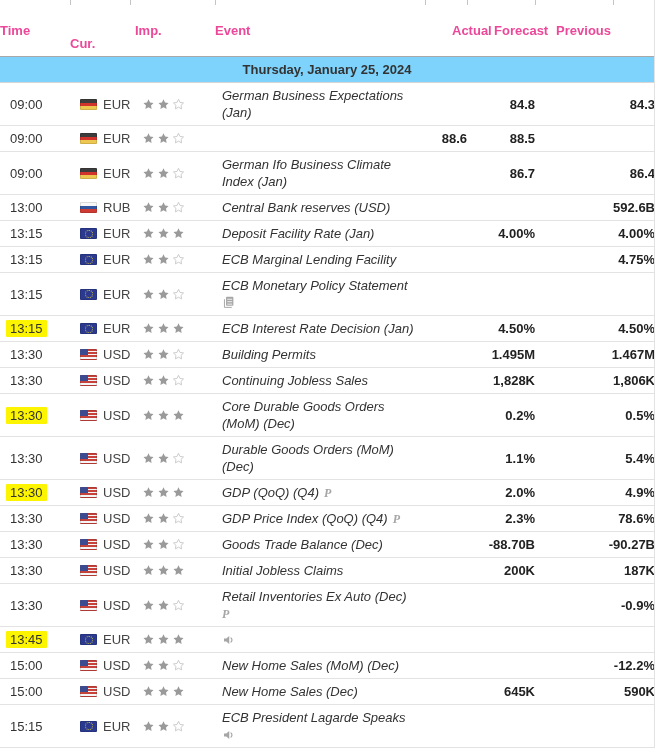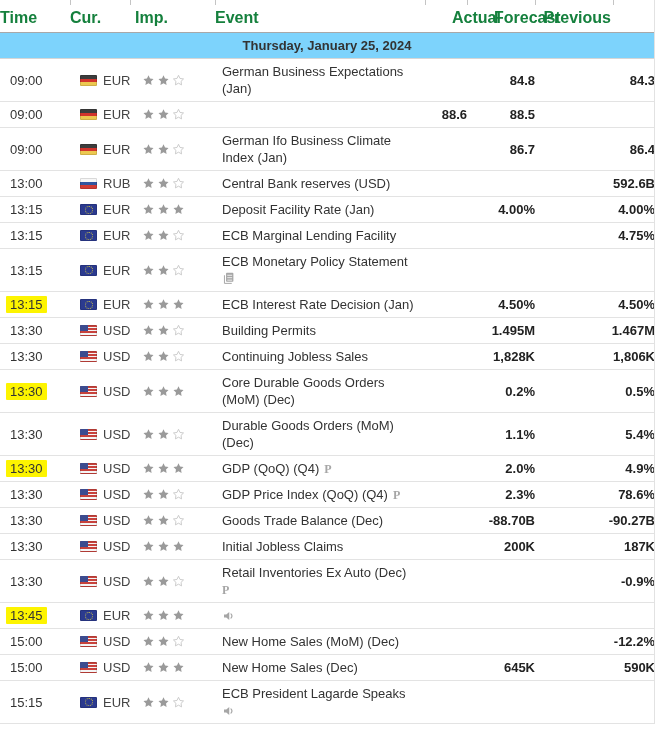--- a/index.html
+++ b/index.html
@@ -2,37 +2,37 @@
 <html style="--hl: #fdf400;"><head>
 <meta charset="utf-8">
 <style>
   html,body{margin:0;padding:0;background:#fff;}
   body{width:660px;font-family:"Liberation Sans",sans-serif;color:#333;-webkit-font-smoothing:antialiased;}
   .calendar{width:655px;border-right:1px solid #e2e2e2;box-sizing:border-box;overflow:hidden;}
   .top-strip{position:relative;height:5px;background:#fff;}
   .top-strip .tick{position:absolute;top:0;width:1px;height:5px;background:#c4c4c4;}
   .grid{display:grid;grid-template-columns:70px 65px 80px 210px 42px 68px 120px;align-items:center;}
   .header-row{border-bottom:1px solid #a8a8a8;}
-  .header-row .hcell{font-size:16px;font-weight:bold;color:#15803d;padding:4px 0 5px 0;white-space:nowrap;}
+  .header-row .hcell{font-size:13px;font-weight:bold;color:#ec4899;padding:4px 0 5px 0;white-space:nowrap;}
   .h-time{padding-left:10px;}
-  .h-cur{padding-left:10px;}
+  .h-cur{padding-left:10px;margin-top:27px;}
   .h-imp{padding-left:7px;}
   .h-event{padding-left:7px;}
   .h-actual,.h-forecast{text-align:right;margin-left:27px;}
   .h-previous{text-align:right;padding-right:44px !important;}
   .date-row{background:#7dd3fc;border-bottom:1px solid #d6d6d6;text-align:center;font-size:13px;font-weight:bold;color:#333;padding:5px 0;}
   .row{border-bottom:1px solid #e3e3e3;min-height:25px;}
   .cell{font-size:13px;line-height:17px;padding:4px 0;}
   .c-time{padding-left:6px;color:#333;}
   .c-time .t{padding:1px 4px;border-radius:1px;}
   .c-time .t.hl{background:var(--hl,#fdf400);}
   .c-cur{padding-left:10px;display:flex;align-items:center;gap:6px;}
   .cur-code{color:#444;}
   .c-imp{padding-left:7px;display:flex;align-items:center;gap:2px;}
-  .c-event{padding-left:7px;color:#333;}
+  .c-event{padding-left:7px;color:#333;font-style:italic;}
   .event-line{display:flex;align-items:center;gap:5px;flex-wrap:wrap;}
   .event-link{color:#333;}
   .icon-below{display:flex;align-items:center;height:17px;}
   .c-actual,.c-forecast{text-align:right;font-weight:bold;color:#222;white-space:nowrap;}
   .c-previous{text-align:right;font-weight:bold;color:#222;white-space:nowrap;}
   
   .flag{display:inline-block;width:17px;height:11px;border-radius:1px;box-shadow:0 0 0 1px rgba(0,0,0,0.12) inset;position:relative;flex:0 0 auto;overflow:hidden;}
   .flag-germany{background:linear-gradient(to bottom,#3c3c3c 0 33.3%,#d2342c 33.3% 66.6%,#ecc850 66.6% 100%);}
   .flag-russia{background:linear-gradient(to bottom,#f7f7f7 0 33.3%,#31559f 33.3% 66.6%,#cf3b33 66.6% 100%);}
   .flag-european-union{background:#2b3a8f;}

